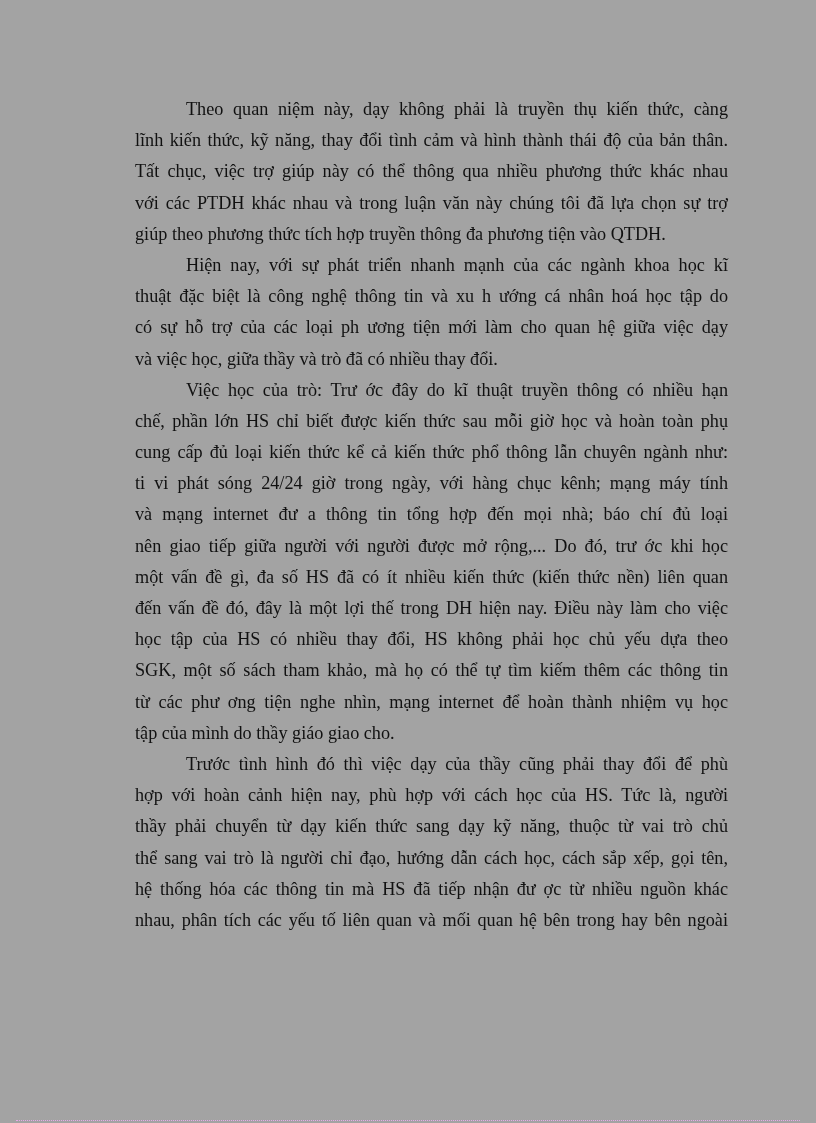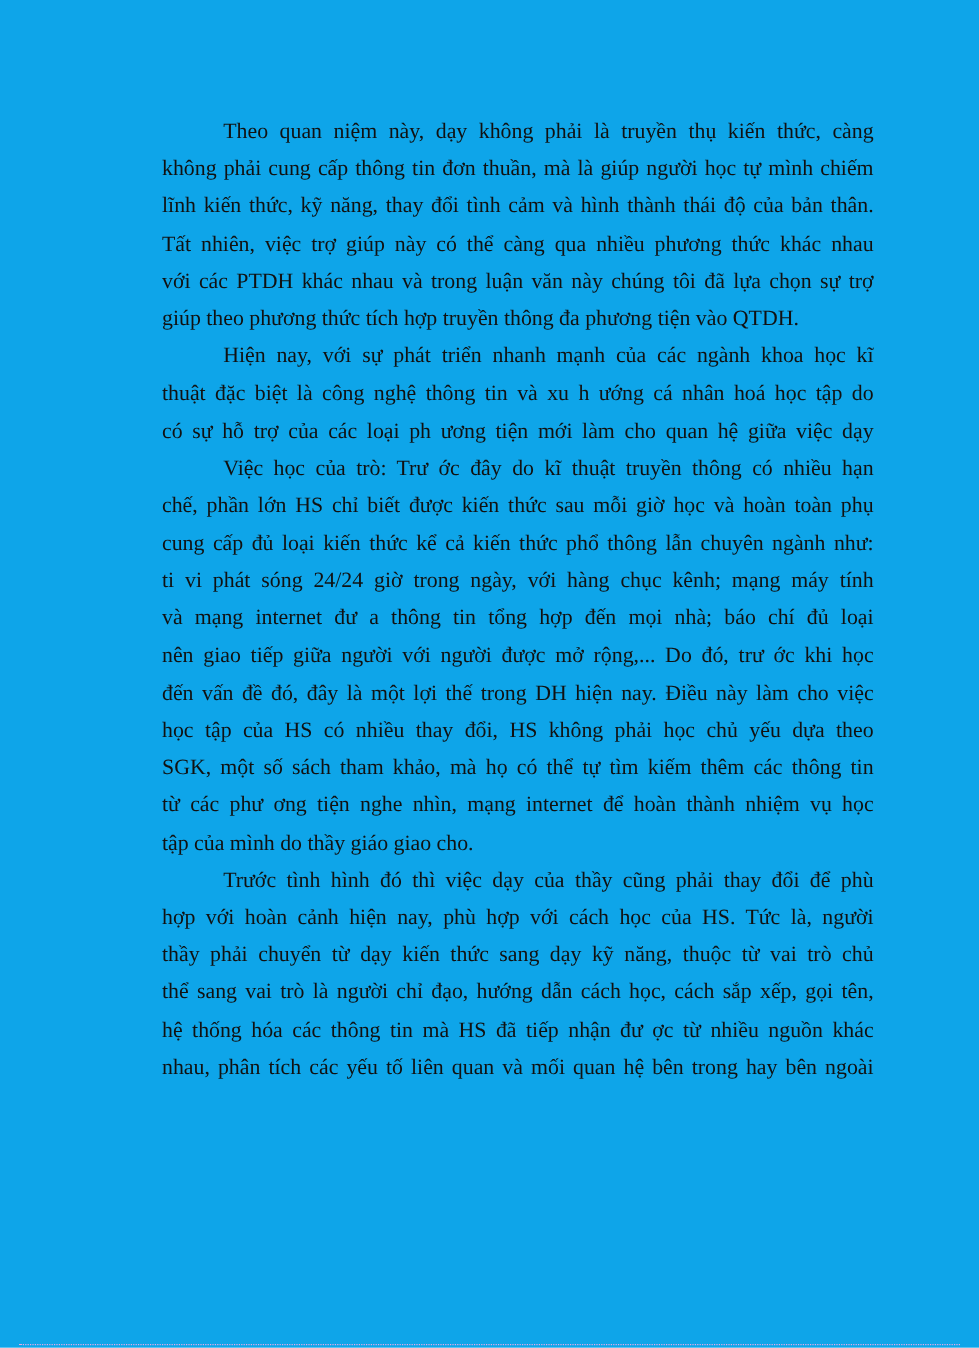--- a/index.html
+++ b/index.html
@@ -11,21 +11,21 @@
     width: 816px;
     height: 1123px;
     position: relative;
     overflow: hidden;
   }
   .page {
     position: absolute;
     left: 0; top: 0;
     width: 816px;
     height: 1123px;
-    background: #0ea5e9;
+    background: #a3a3a3;
   }
   .text-block {
     position: absolute;
     left: 135px;
     top: 94px;
     width: 593px;
     font-family: "Liberation Serif", "DejaVu Serif", serif;
     font-size: 18.2px;
     line-height: 31.2px;
     color: #111111;
@@ -52,40 +52,41 @@
   }
 </style>
 </head>
 <body>
 
 <div class="page">
   <div class="text-block">
 
     <div>
       <span class="line indent">Theo quan niệm này, dạy không phải là truyền thụ kiến thức, càng</span>
-      <span class="line">không phải cung cấp thông tin đơn thuần, mà là giúp người học tự mình chiếm</span>
       <span class="line">lĩnh kiến thức, kỹ năng, thay đổi tình cảm và hình thành thái độ của bản thân.</span>
-      <span class="line">Tất  nhiên, việc trợ giúp này có thể càng qua nhiều phương thức khác nhau</span>
+      <span class="line">Tất  chục, việc trợ giúp này có thể thông qua nhiều phương thức khác nhau</span>
       <span class="line">với các PTDH khác nhau và trong luận văn này chúng tôi đã lựa chọn sự trợ</span>
       <span class="line last">giúp theo phương thức tích hợp truyền thông đa phương tiện vào QTDH.</span>
     </div>
 
     <div>
       <span class="line indent">Hiện nay, với sự phát triển nhanh mạnh của các ngành khoa học kĩ</span>
       <span class="line">thuật đặc biệt là công nghệ thông tin và xu h   ướng cá nhân hoá học tập do</span>
       <span class="line">có sự hỗ trợ của các loại ph   ương tiện mới làm cho quan hệ giữa việc dạy</span>
+      <span class="line last">và việc học, giữa thầy và trò đã có nhiều thay đổi.</span>
     </div>
 
     <div>
       <span class="line indent">Việc học của trò: Trư   ớc đây do kĩ thuật truyền thông có nhiều hạn</span>
       <span class="line">chế, phần lớn HS chỉ biết được kiến thức sau mỗi giờ học và hoàn toàn phụ</span>
       <span class="line">cung cấp đủ loại kiến thức kể cả kiến thức phổ thông lẫn chuyên ngành như:</span>
       <span class="line">ti vi phát sóng 24/24 giờ trong ngày, với hàng chục kênh; mạng máy tính</span>
       <span class="line">và    mạng internet đư   a thông tin tổng hợp đến mọi nhà; báo chí đủ loại</span>
       <span class="line">nên giao tiếp giữa người với người được mở rộng,... Do đó, trư   ớc khi học</span>
+      <span class="line">một vấn đề gì, đa số HS đã có ít nhiều kiến thức (kiến thức nền) liên quan</span>
       <span class="line">đến vấn đề đó, đây là một lợi thế trong DH hiện nay. Điều này làm cho việc</span>
       <span class="line">học tập của HS có nhiều thay đổi, HS không phải học chủ yếu dựa theo</span>
       <span class="line">SGK, một số sách tham khảo, mà họ có thể tự tìm kiếm thêm các thông tin</span>
       <span class="line">từ các phư   ơng tiện nghe nhìn, mạng internet để hoàn thành nhiệm vụ học</span>
       <span class="line last">tập của mình do thầy giáo giao cho.</span>
     </div>
 
     <div>
       <span class="line indent">Trước tình hình đó thì việc dạy của thầy cũng phải thay đổi để phù</span>
       <span class="line">hợp với hoàn cảnh hiện nay, phù hợp với cách học của HS. Tức là, người</span>

